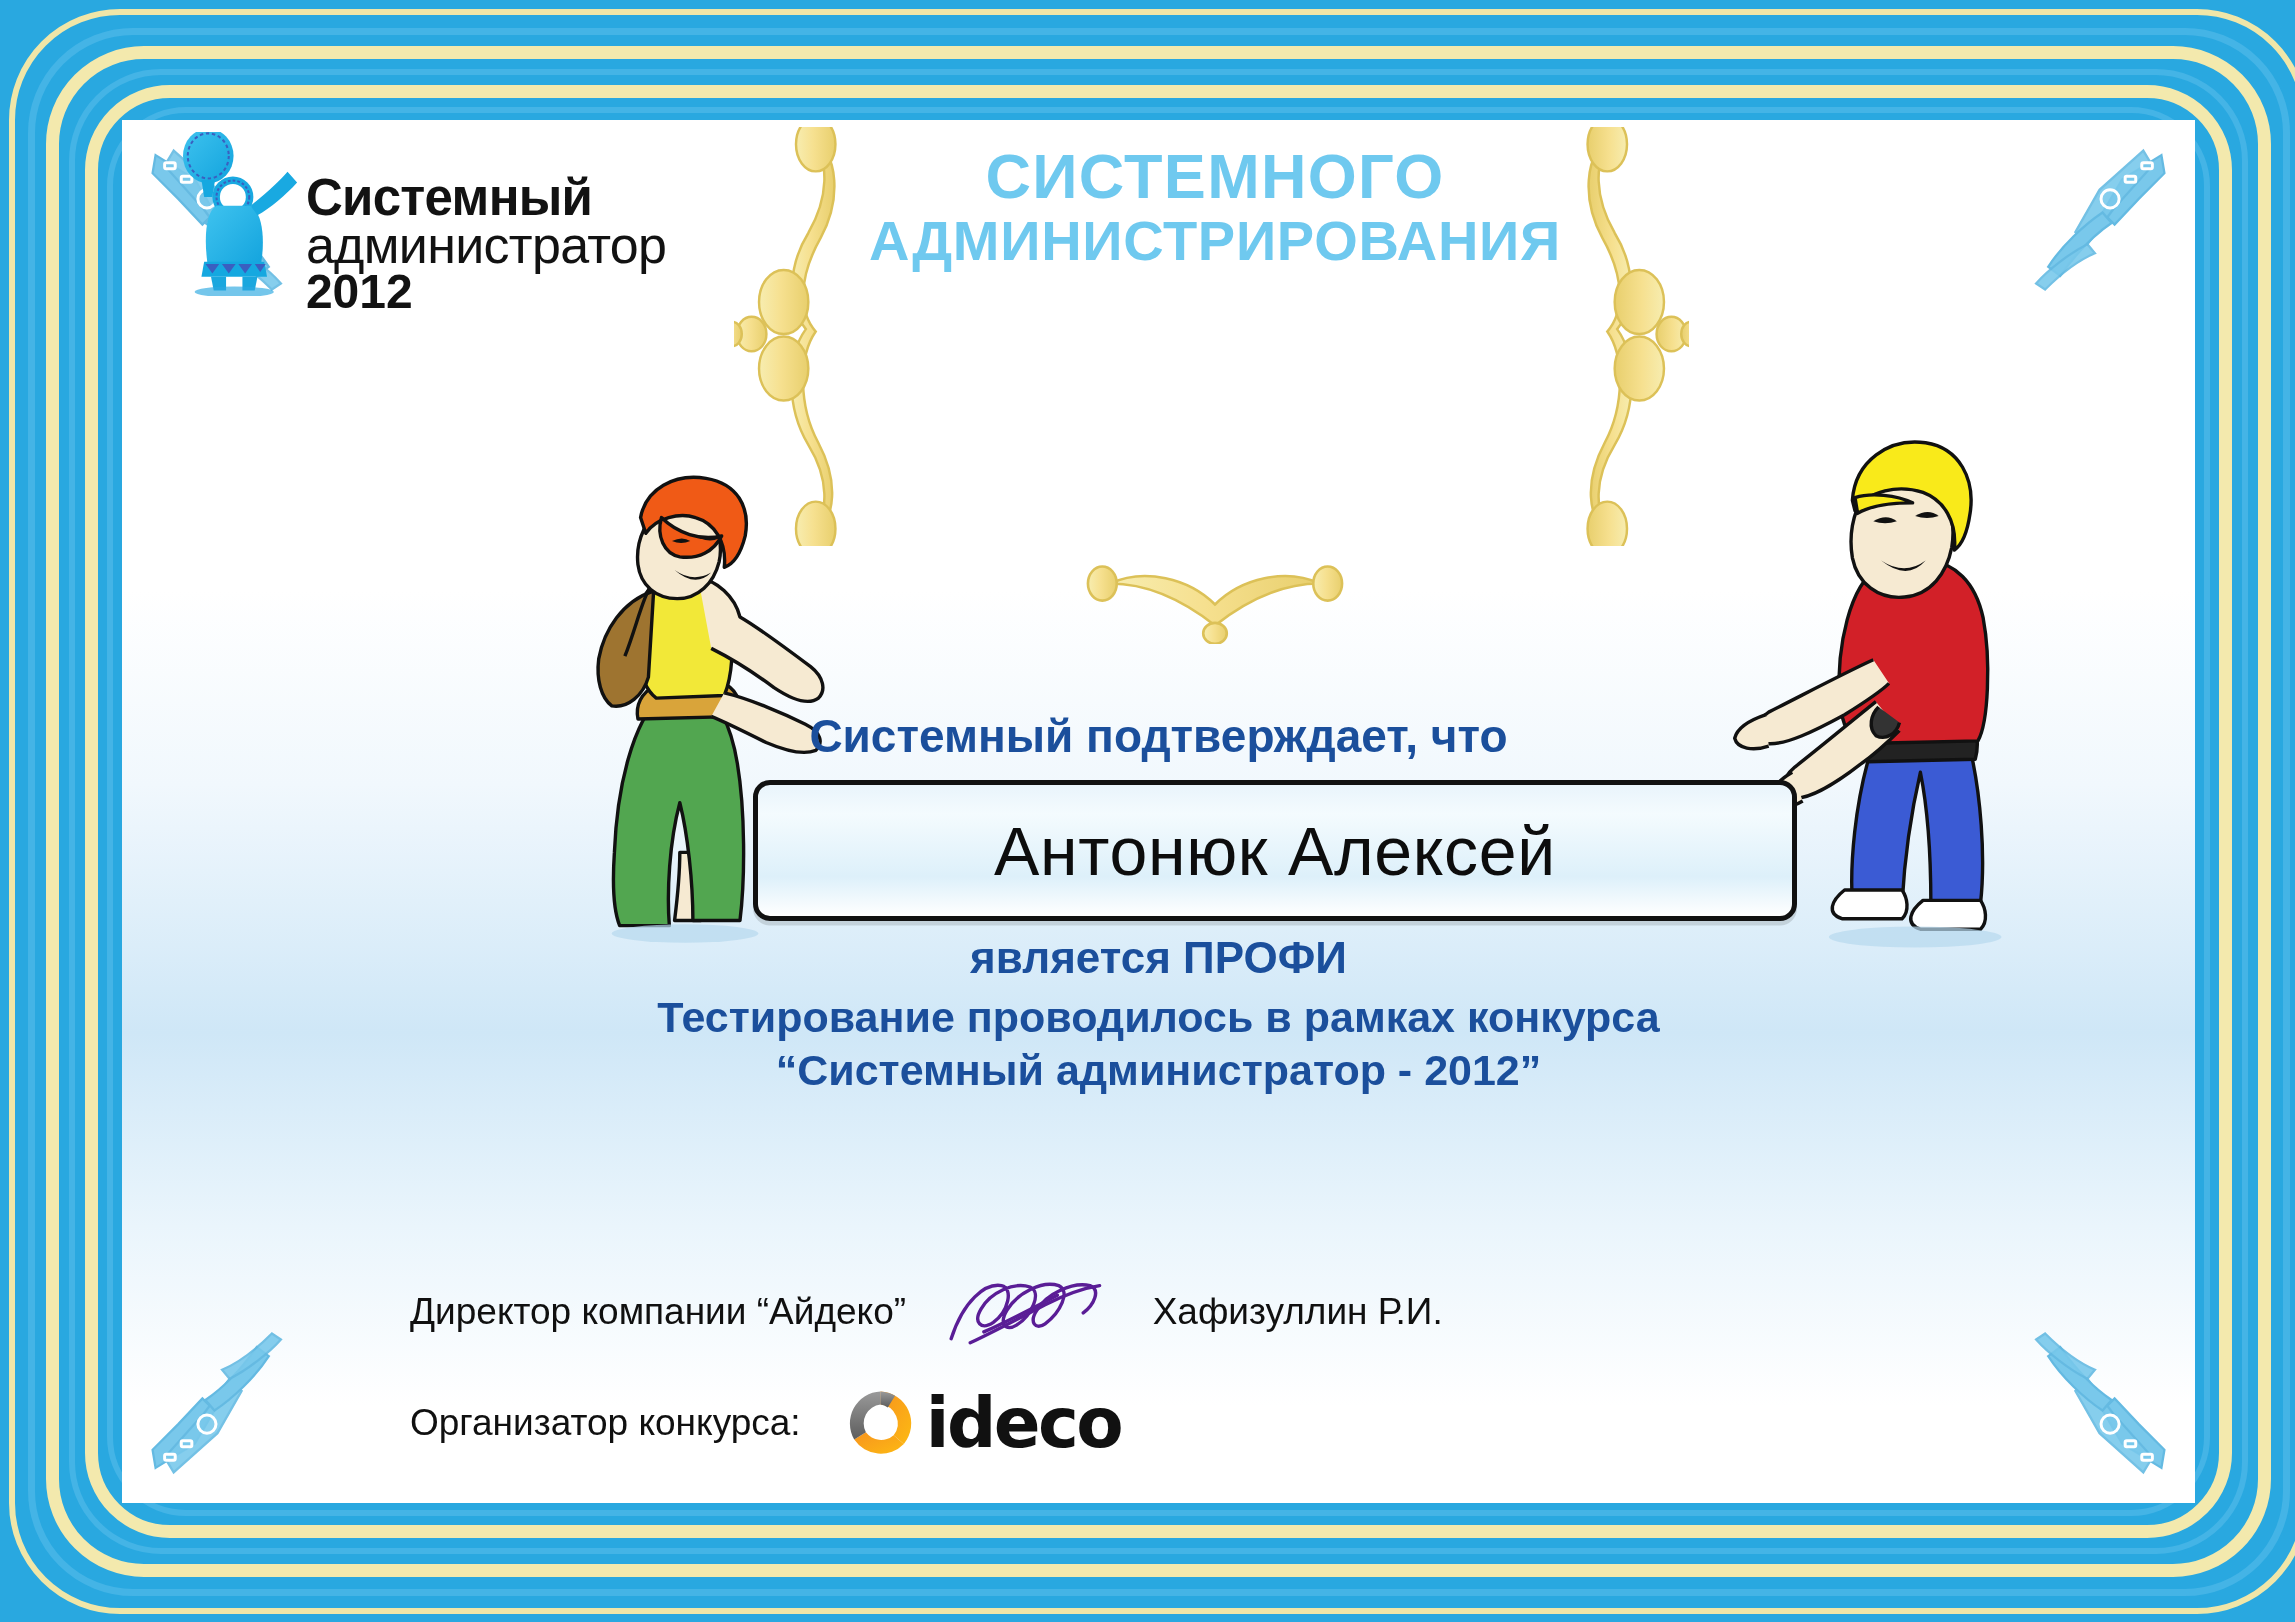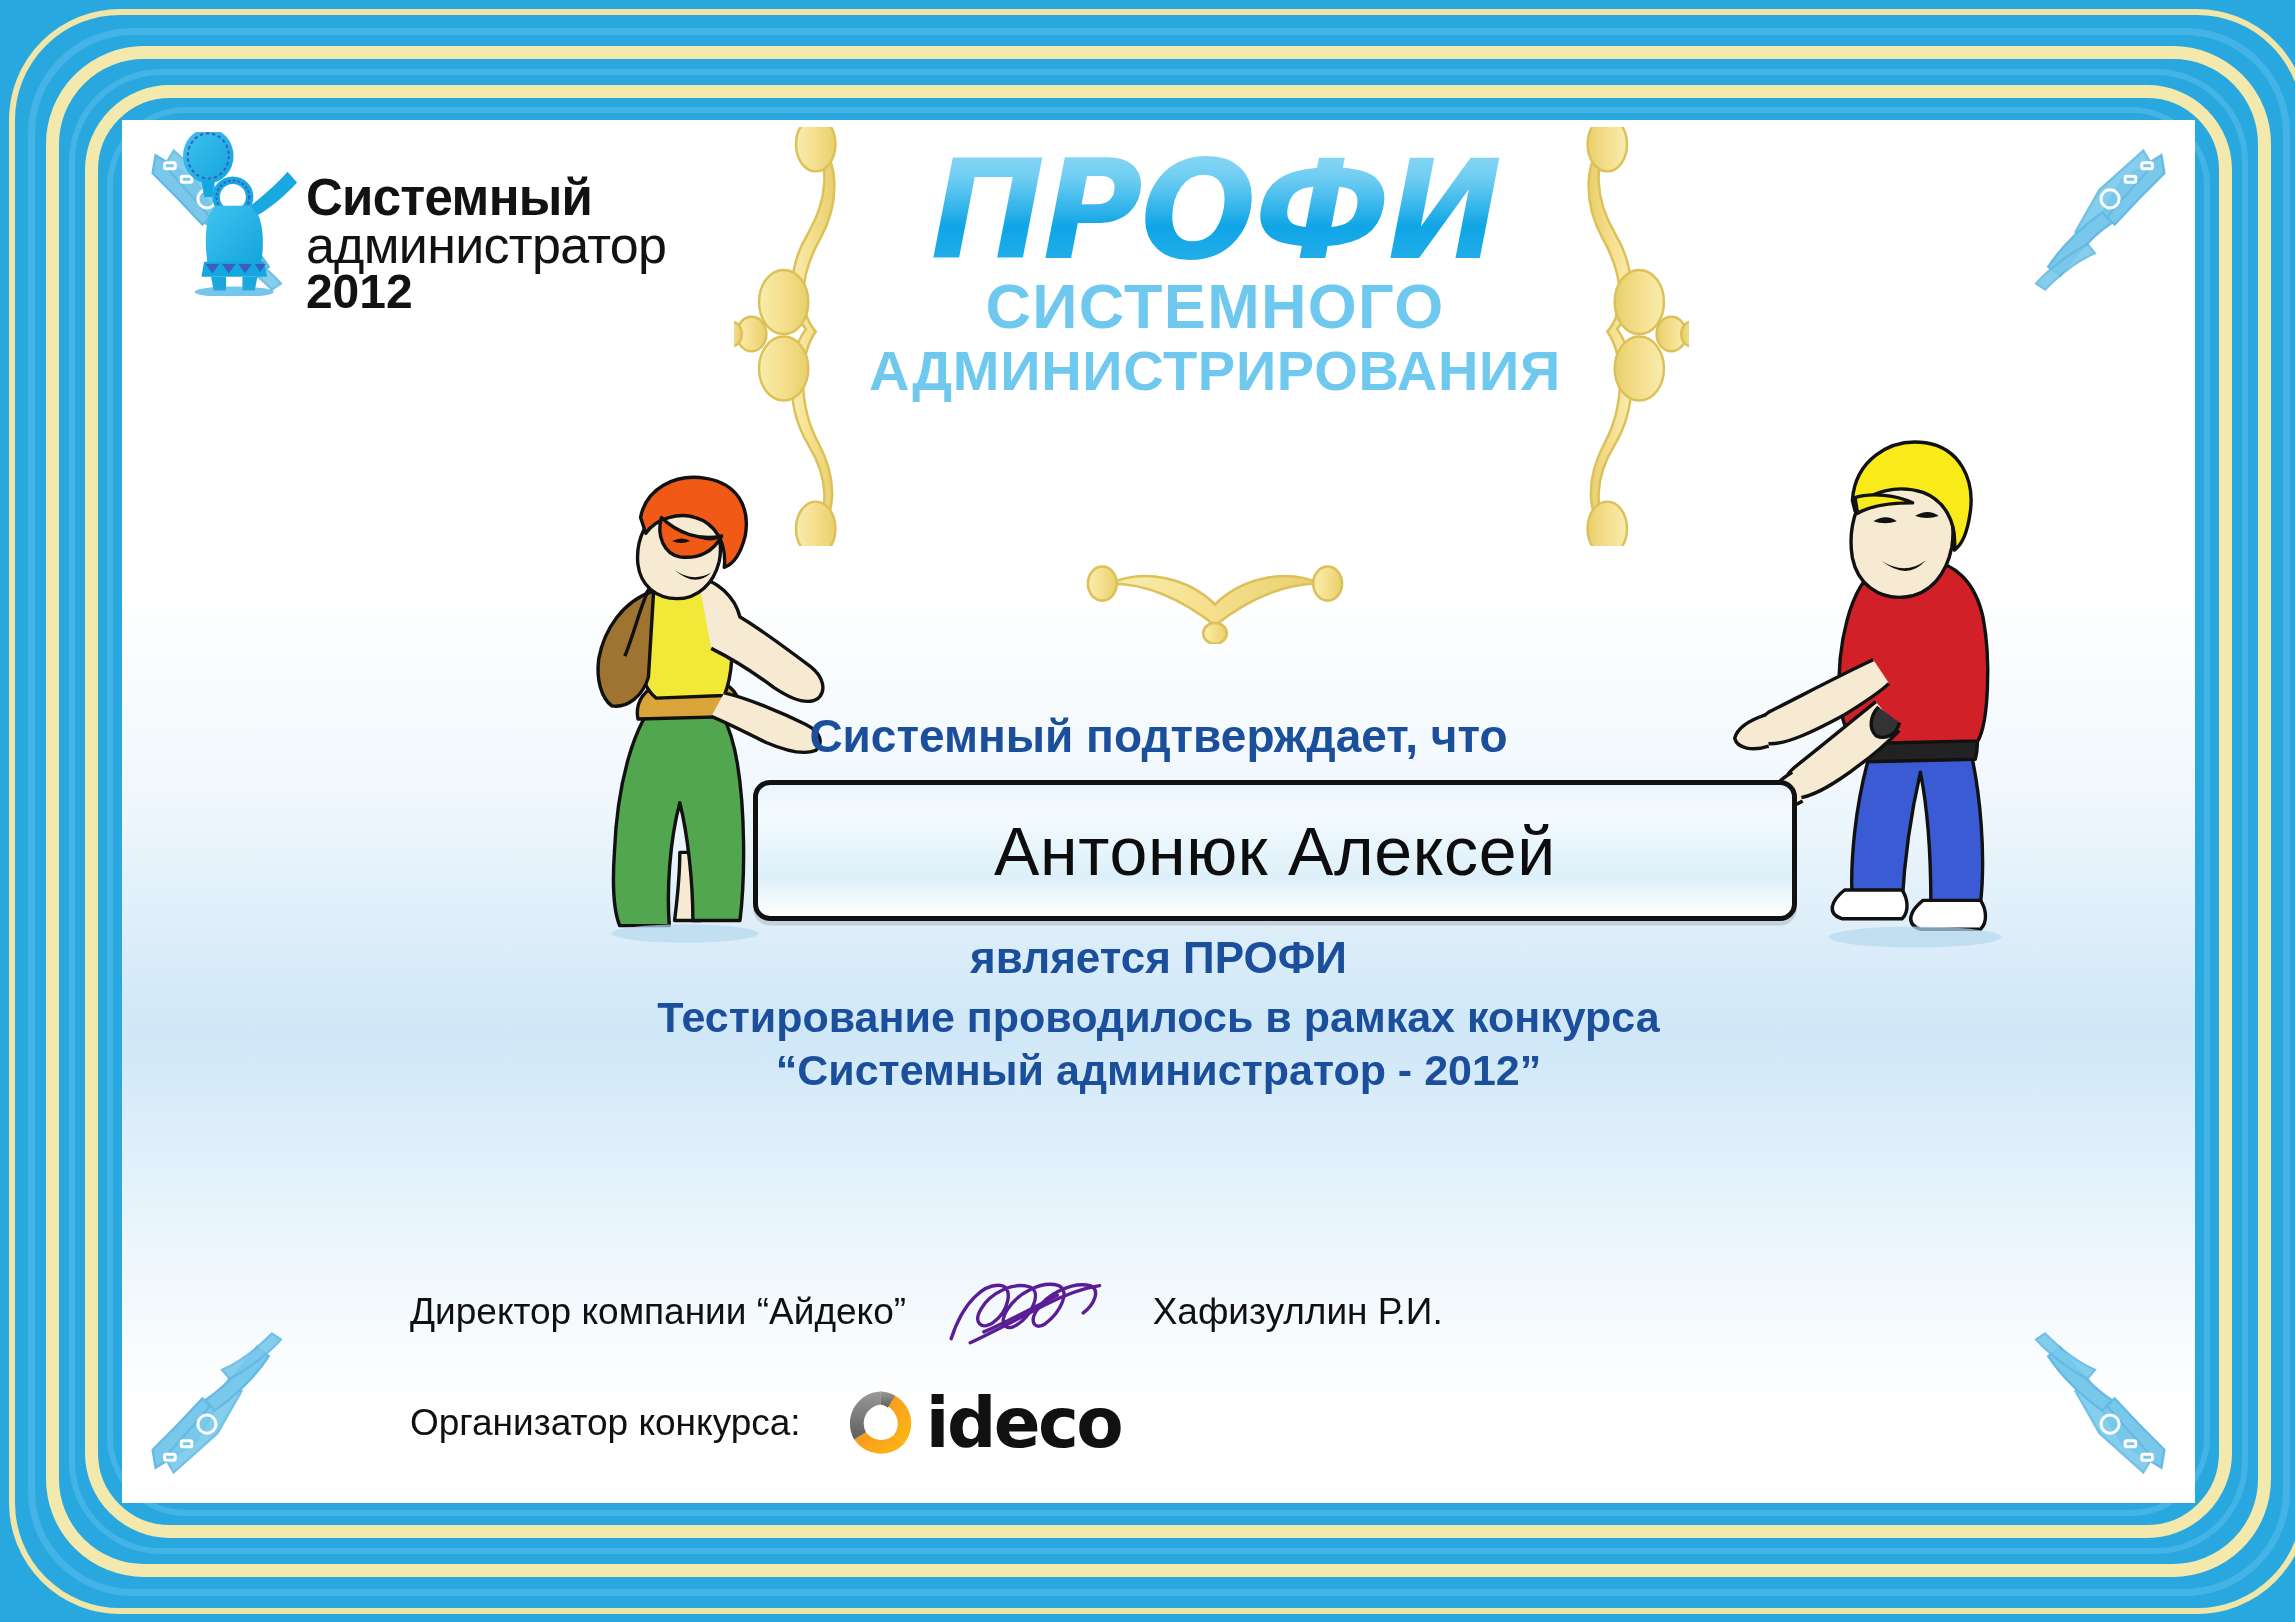--- a/index.html
+++ b/index.html
@@ -216,21 +216,20 @@
       <ellipse cx="-2" cy="168" rx="8" ry="10" fill="url(#gg)" stroke="#dcc158" stroke-width="2"></ellipse>
     </svg>
     <svg class="swirl-bottom" viewBox="0 0 200 60">
       <path d="M20 14 C46 2,80 10,100 30 C120 10,154 2,180 14 C156 14,128 24,100 46 C72 24,44 14,20 14 Z" fill="url(#gg)" stroke="#dcc158" stroke-width="2"></path>
       <ellipse cx="14" cy="14" rx="11" ry="13" fill="url(#gg)" stroke="#dcc158" stroke-width="2"></ellipse>
       <ellipse cx="186" cy="14" rx="11" ry="13" fill="url(#gg)" stroke="#dcc158" stroke-width="2"></ellipse>
       <ellipse cx="100" cy="52" rx="9" ry="8" fill="url(#gg)" stroke="#dcc158" stroke-width="2"></ellipse>
     </svg>
 
     <div class="profi-block">
-      <div class="profi-word">ПРОФИ</div>
       <div class="profi-sub1">СИСТЕМНОГО</div>
       <div class="profi-sub2">АДМИНИСТРИРОВАНИЯ</div>
     </div>
 
     <svg class="char char-girl" viewBox="0 0 250 370">
       <g stroke="#111" stroke-width="2.6" stroke-linejoin="round">
         <path d="M150 300 C148 330,146 344,142 352 L122 352 C124 336,126 316,126 300 Z" fill="#f6ead2"></path>
         <path d="M112 180 C90 200,78 250,76 300 C74 330,76 346,80 356 L118 356 C116 330,118 292,126 262
                  C132 286,136 322,136 352 L172 352 C176 320,176 268,170 232 C164 196,152 182,140 178 Z" fill="#52a650"></path>
         <path d="M108 172 C96 178,92 188,94 198 L172 196 C174 184,168 174,158 170 Z" fill="#d9a43a"></path>

